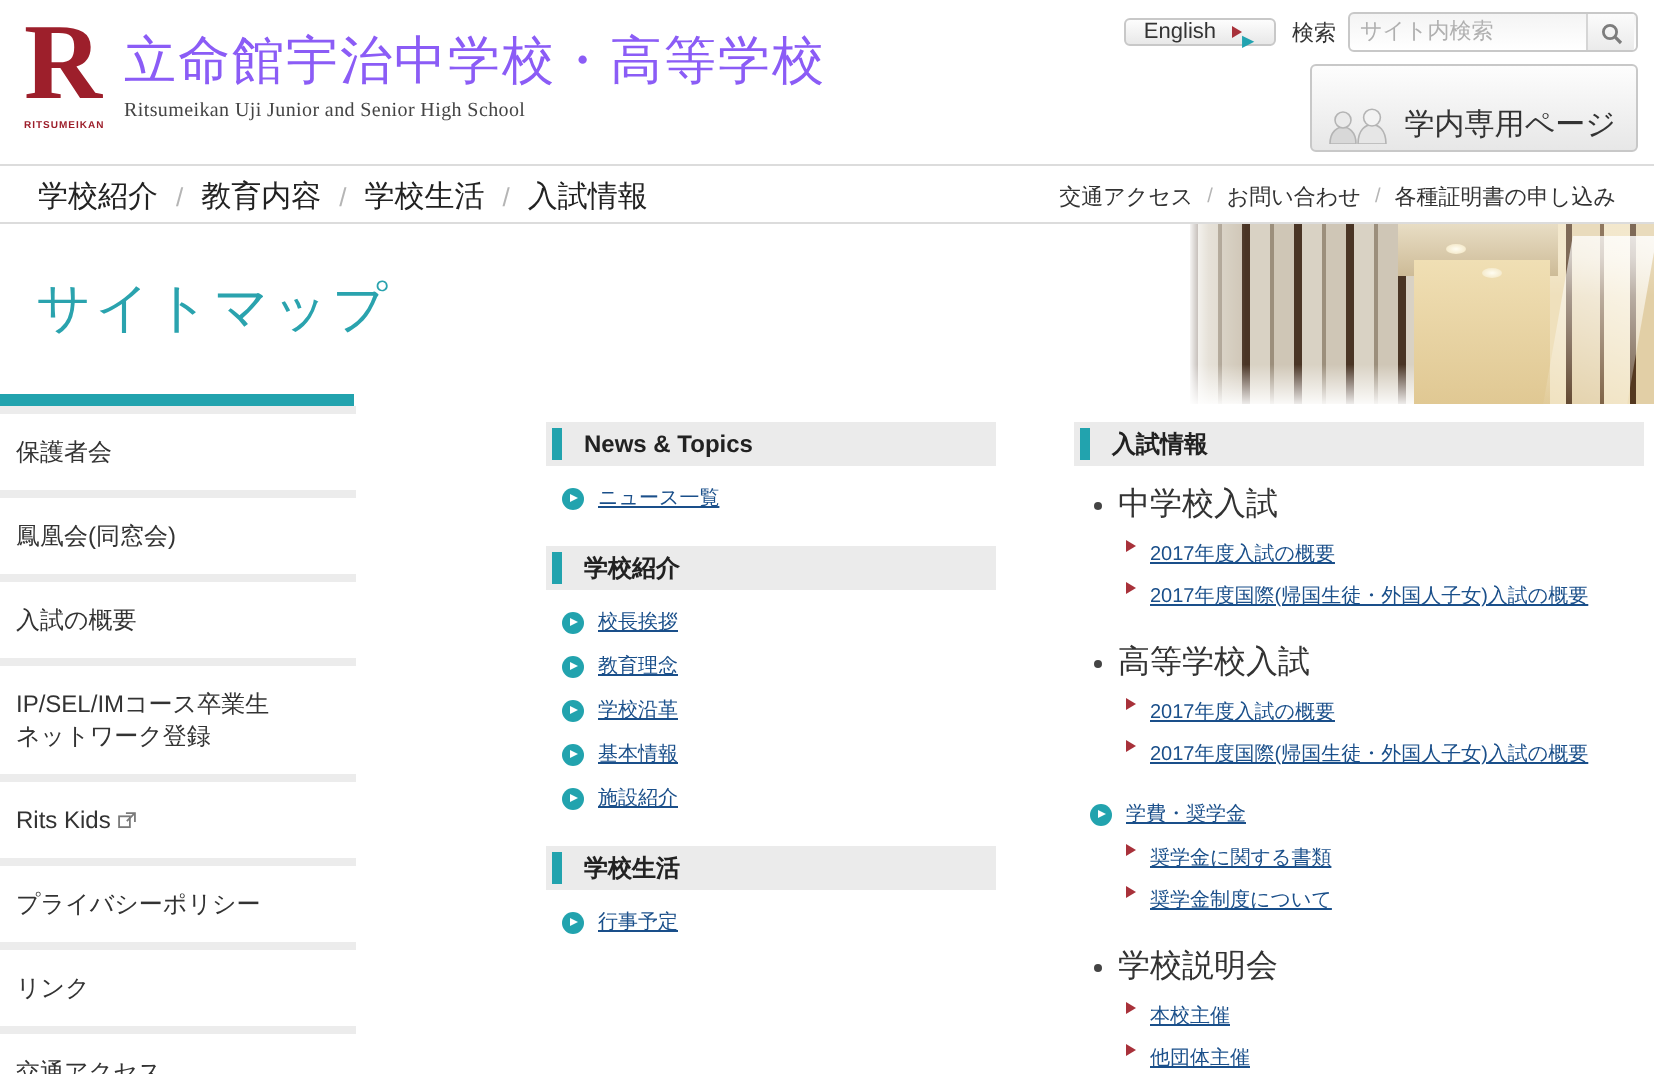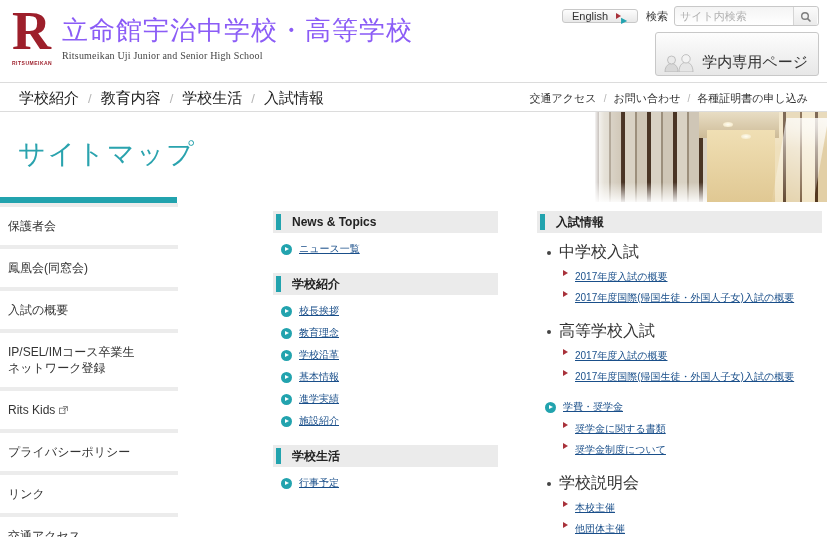--- a/index.html
+++ b/index.html
@@ -328,24 +328,20 @@
         <div class="link-row">
           <span class="circ"></span>
           <span class="link-a">学校沿革</span>
         </div>
         <div class="link-row">
           <span class="circ"></span>
           <span class="link-a">基本情報</span>
         </div>
         <div class="link-row">
           <span class="circ"></span>
-          <span class="link-a">進学実績</span>
-        </div>
-        <div class="link-row">
-          <span class="circ"></span>
           <span class="link-a">施設紹介</span>
         </div>
         <div class="gap"></div>
         <div class="sec-head">
           <span class="bar"></span>
           <span class="txt">学校生活</span>
         </div>
         <div class="link-row">
           <span class="circ"></span>
           <span class="link-a">行事予定</span>

